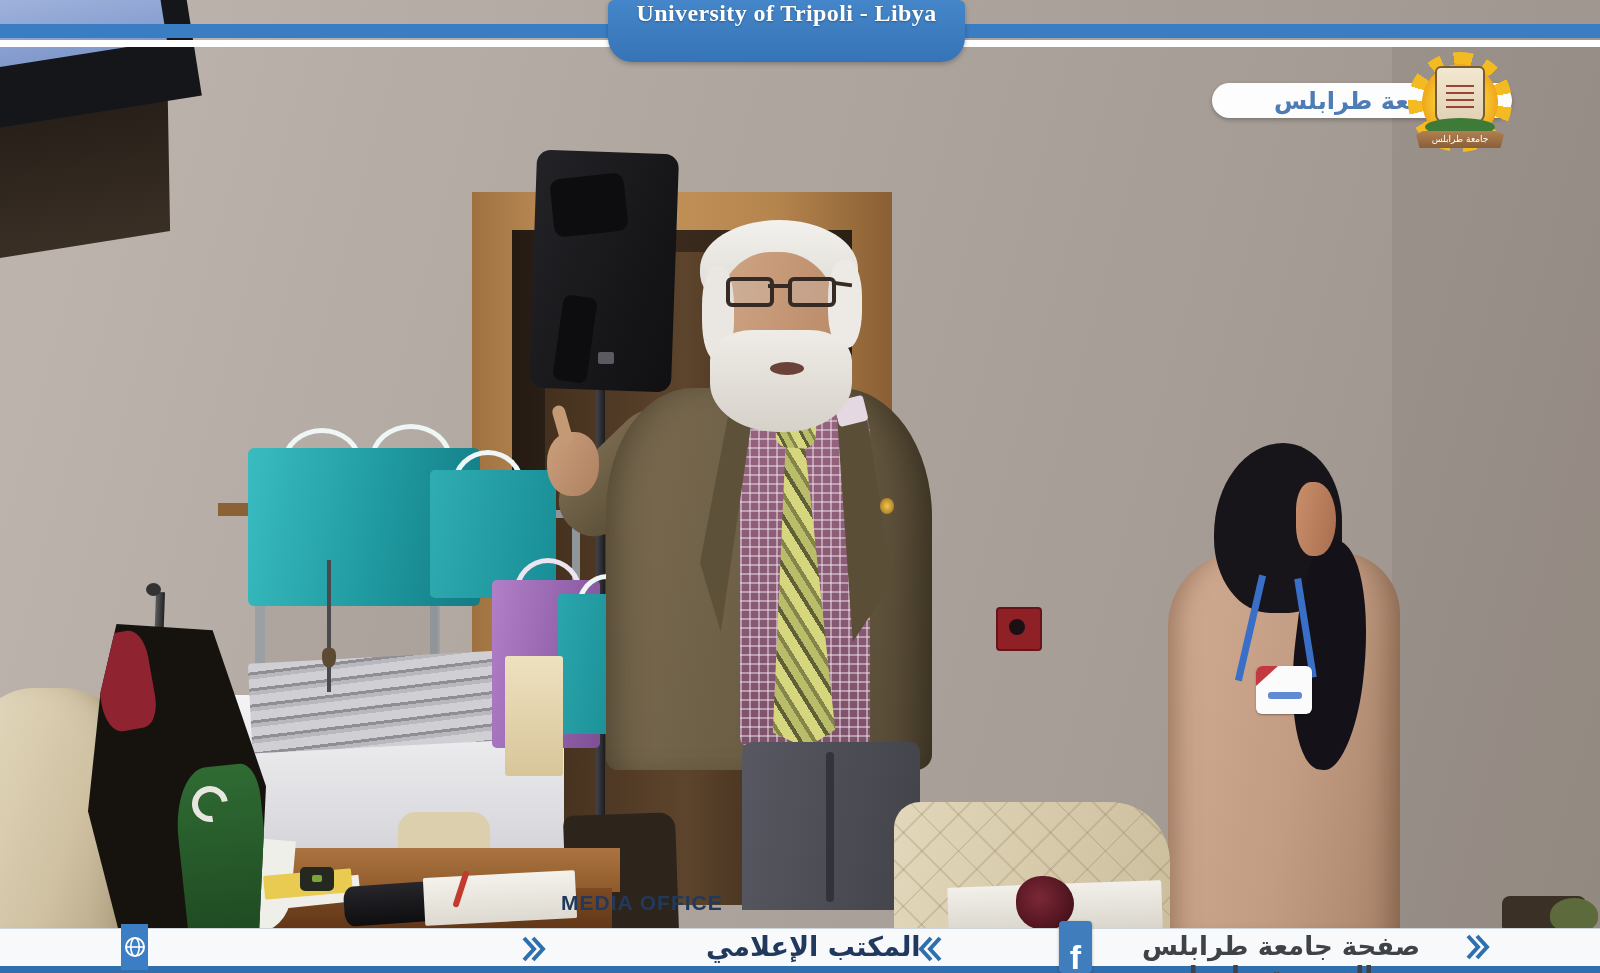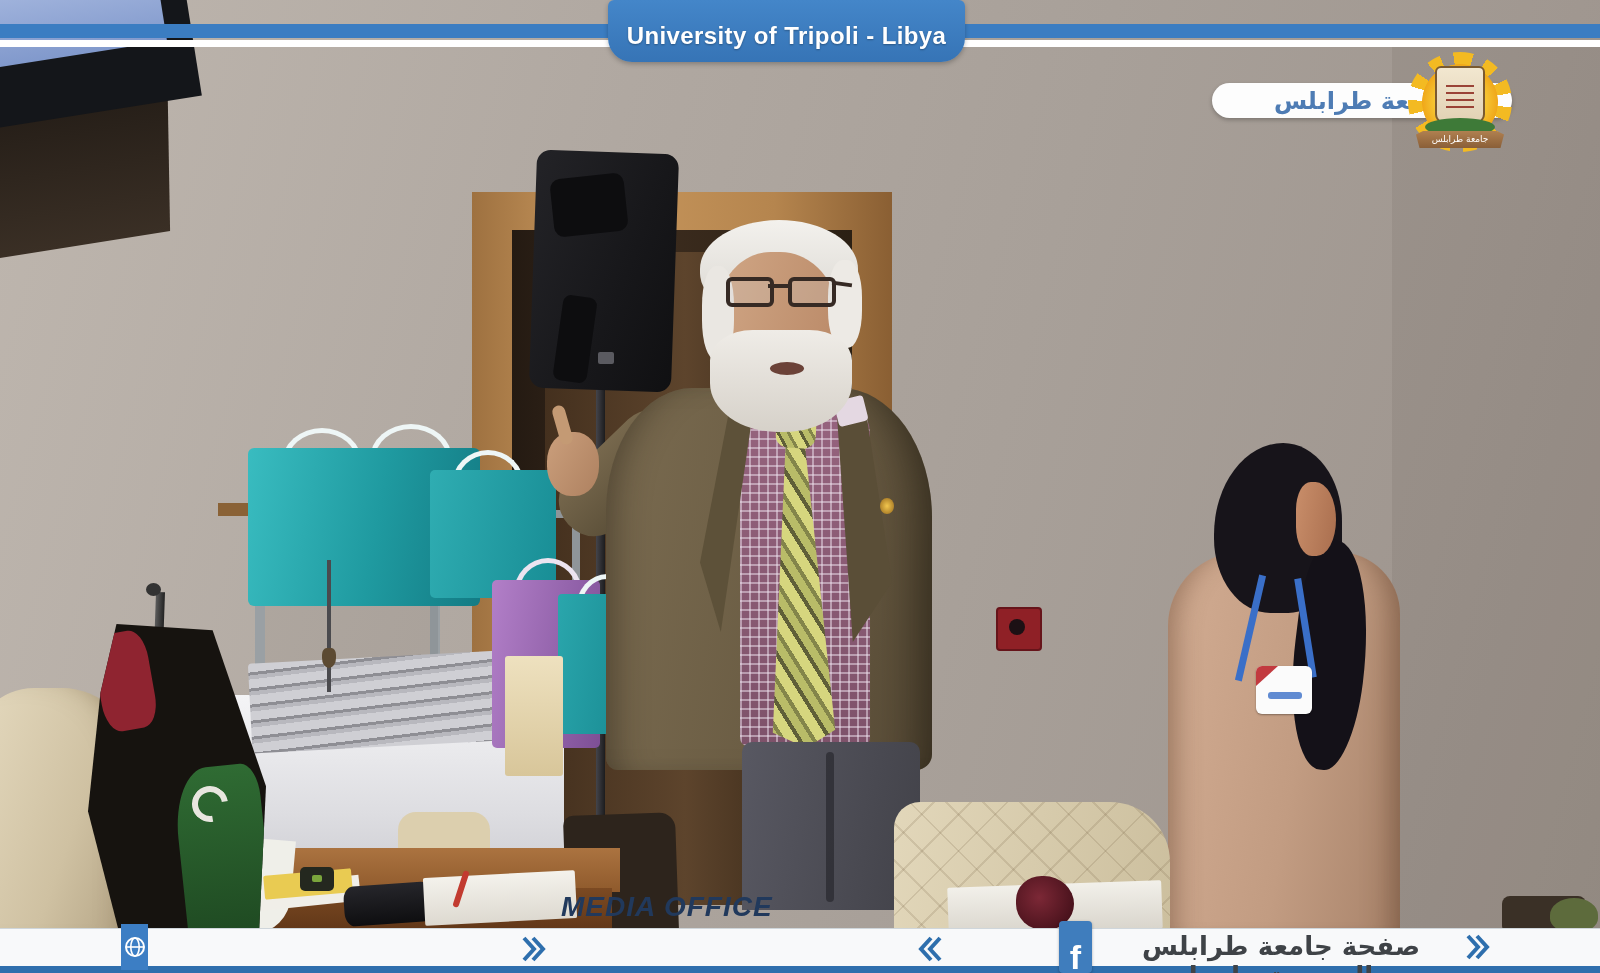--- a/index.html
+++ b/index.html
@@ -140,21 +140,21 @@
   .flag-crescent{left:104px;top:162px;width:36px;height:36px;border:6px solid #e8e6df;border-radius:50%;border-right-color:transparent;transform:rotate(35deg);position:absolute;box-sizing:border-box;}
   .dark-br{left:1502px;top:896px;width:84px;height:38px;background:#3a3026;border-radius:8px;}
   .plant{left:1550px;top:898px;width:48px;height:34px;background:#5d6b3c;border-radius:50% 50% 40% 40%;}
   .wall-right{left:1392px;top:47px;width:208px;height:881px;background:rgba(80,70,62,.10);}
 
   
   .chrome{z-index:50;}
   .stripe-blue{left:0;top:24px;width:1600px;height:14px;background:#3b7dc2;}
   .stripe-white{left:0;top:40px;width:1600px;height:7px;background:#fff;}
   .banner{left:608px;top:0;width:357px;height:62px;background:linear-gradient(#4486c9,#3674b6);border-radius:6px 6px 24px 24px;
-    display:flex;align-items:flex-end;justify-content:center;box-shadow:0 2px 5px rgba(0,0,0,.25);}
+    display:flex;align-items:flex-start;justify-content:center;box-shadow:0 2px 5px rgba(0,0,0,.25);font-family:Liberation Serif, serif;}
   .banner-text{color:#fff;font-size:24px;font-weight:bold;letter-spacing:.4px;padding-bottom:12px;text-shadow:0 1px 2px rgba(0,0,0,.3);}
   .capsule{left:1212px;top:83px;width:300px;height:35px;background:#fdfdfd;border-radius:18px;box-shadow:0 2px 4px rgba(0,0,0,.25);
     display:flex;align-items:center;justify-content:center;}
   .capsule-text{color:#4e7cb4;font-family:"DejaVu Sans",sans-serif;font-size:24px;font-weight:bold;}
   .emblem{left:1408px;top:52px;width:104px;height:100px;}
   .emblem-rays{position:absolute;left:0;top:0;width:104px;height:100px;border-radius:50%;
     background:radial-gradient(circle,#f8cf3a 30%,#f0a81a 52%,rgba(240,168,26,0) 53%),
                repeating-conic-gradient(#f3ba22 0 16deg,rgba(0,0,0,0) 16deg 32deg);}
   .emblem-shield{position:absolute;left:27px;top:14px;width:50px;height:62px;background:linear-gradient(#f2e7d0,#e0d0b2);
     border:2px solid #7a5a30;border-radius:6px 6px 45% 45%/6px 6px 22% 22%;box-sizing:border-box;}
@@ -164,21 +164,21 @@
   .emblem-ribbon{position:absolute;left:8px;top:79px;width:88px;height:17px;background:linear-gradient(#b08050,#8a5f38);
     clip-path:polygon(0 20%,8% 0,92% 0,100% 20%,96% 100%,4% 100%);
     color:#fff;font-family:"DejaVu Sans",sans-serif;font-size:9px;line-height:17px;text-align:center;}
 
   .footer-white{left:0;top:928px;width:1600px;height:38px;background:#f8f9fa;border-top:1px solid #cfd6db;box-sizing:border-box;}
   .footer-line{left:0;top:966px;width:1600px;height:7px;background:#2f6fad;}
   .globe-box{left:121px;top:924px;width:27px;height:46px;background:#3c7ec4;display:flex;align-items:center;justify-content:center;}
   .url-text{left:168px;top:929px;font-size:35px;color:#4b4e51;letter-spacing:1px;}
   .chev{width:28px;height:30px;}
   .chev1{left:520px;top:934px;} .chev2{left:916px;top:934px;} .chev3{left:1464px;top:932px;}
-  .media-en{left:561px;top:891px;font-size:28px;font-weight:700;letter-spacing:1px;color:#21395c;font-style:italic;}
+  .media-en{left:561px;top:891px;font-size:21px;font-weight:700;letter-spacing:1px;color:#21395c;}
   .media-ar{left:706px;top:931px;font-size:27px;font-weight:700;color:#21395c;font-family:"DejaVu Sans",sans-serif;}
   .fb-box{left:1059px;top:921px;width:33px;height:52px;background:#3f7dbd;border-radius:4px;
     display:flex;align-items:flex-end;justify-content:center;box-shadow:0 1px 3px rgba(0,0,0,.3);}
   .fb-f{color:#fff;font-size:34px;font-weight:bold;line-height:0.95;}
   .fb-ar{left:1100px;top:931px;width:362px;text-align:center;font-size:26px;font-weight:600;color:#3f4347;font-family:"DejaVu Sans",sans-serif;}
 </style>
 </head>
 <body>
 
 <div id="stage">
@@ -299,20 +299,21 @@
       <circle cx="11" cy="11" r="9" fill="none" stroke="#fff" stroke-width="2"></circle>
       <ellipse cx="11" cy="11" rx="4.2" ry="9" fill="none" stroke="#fff" stroke-width="1.6"></ellipse>
       <line x1="2" y1="11" x2="20" y2="11" stroke="#fff" stroke-width="1.6"></line>
     </svg>
   </div>
   <svg class="el chrome chev chev1" viewBox="0 0 28 30">
     <polyline points="4,4 14,15 4,26" fill="none" stroke="#2e6fad" stroke-width="4"></polyline>
     <polyline points="13,4 23,15 13,26" fill="none" stroke="#2e6fad" stroke-width="4"></polyline>
   </svg>
   <span class="el chrome media-en">MEDIA OFFICE</span>
+  <span class="el chrome media-ar" dir="rtl">المكتب الإعلامي</span>
   <svg class="el chrome chev chev2" viewBox="0 0 28 30">
     <polyline points="24,4 14,15 24,26" fill="none" stroke="#2e6fad" stroke-width="4"></polyline>
     <polyline points="15,4 5,15 15,26" fill="none" stroke="#2e6fad" stroke-width="4"></polyline>
   </svg>
   <div class="el chrome fb-box">
     <span class="fb-f">f</span>
   </div>
   <span class="el chrome fb-ar" dir="rtl">صفحة جامعة طرابلس الرسمية - ليبيا</span>
   <svg class="el chrome chev chev3" viewBox="0 0 28 30">
     <polyline points="4,4 14,15 4,26" fill="none" stroke="#2e6fad" stroke-width="4"></polyline>

